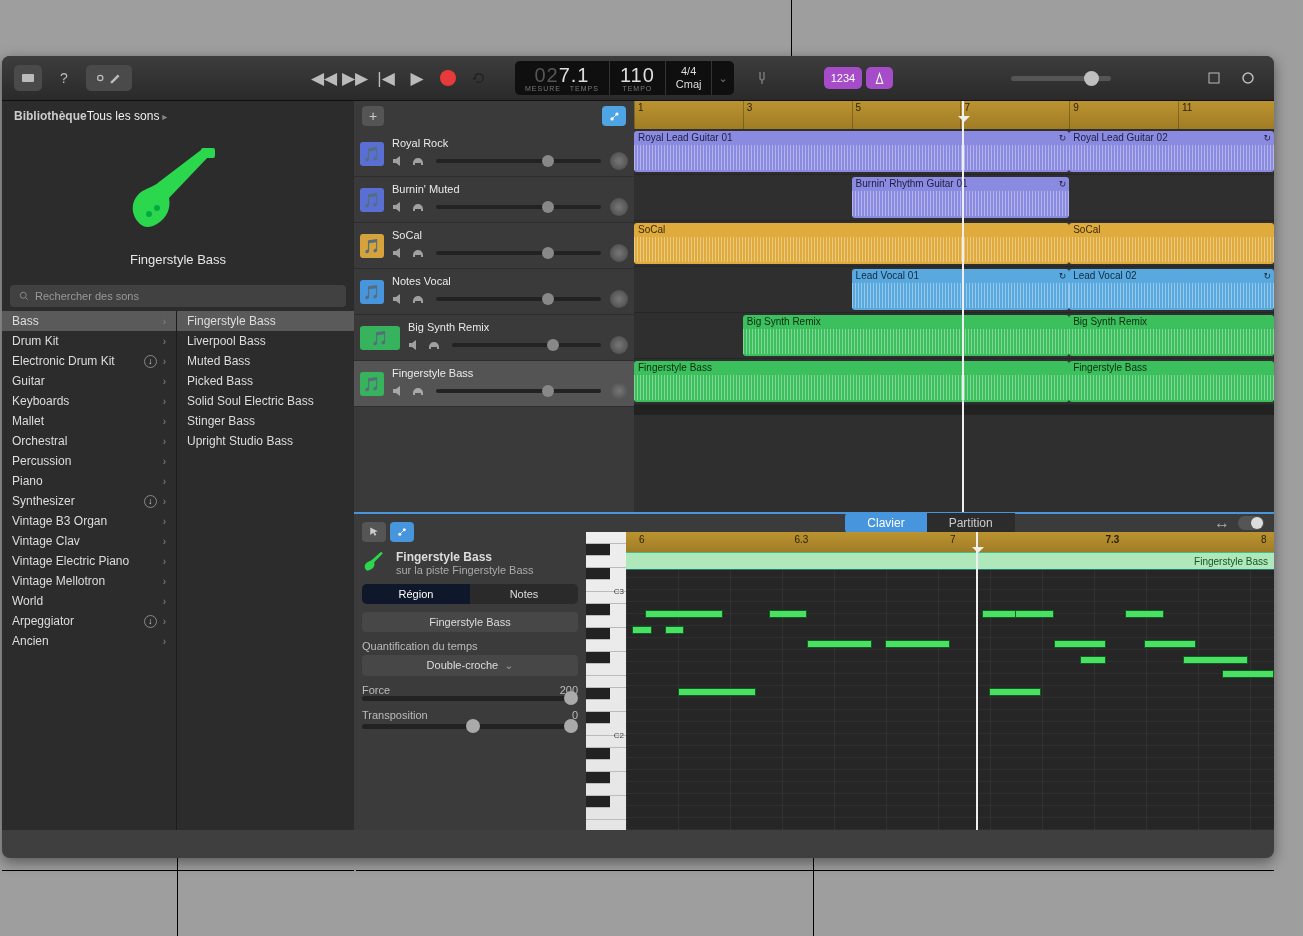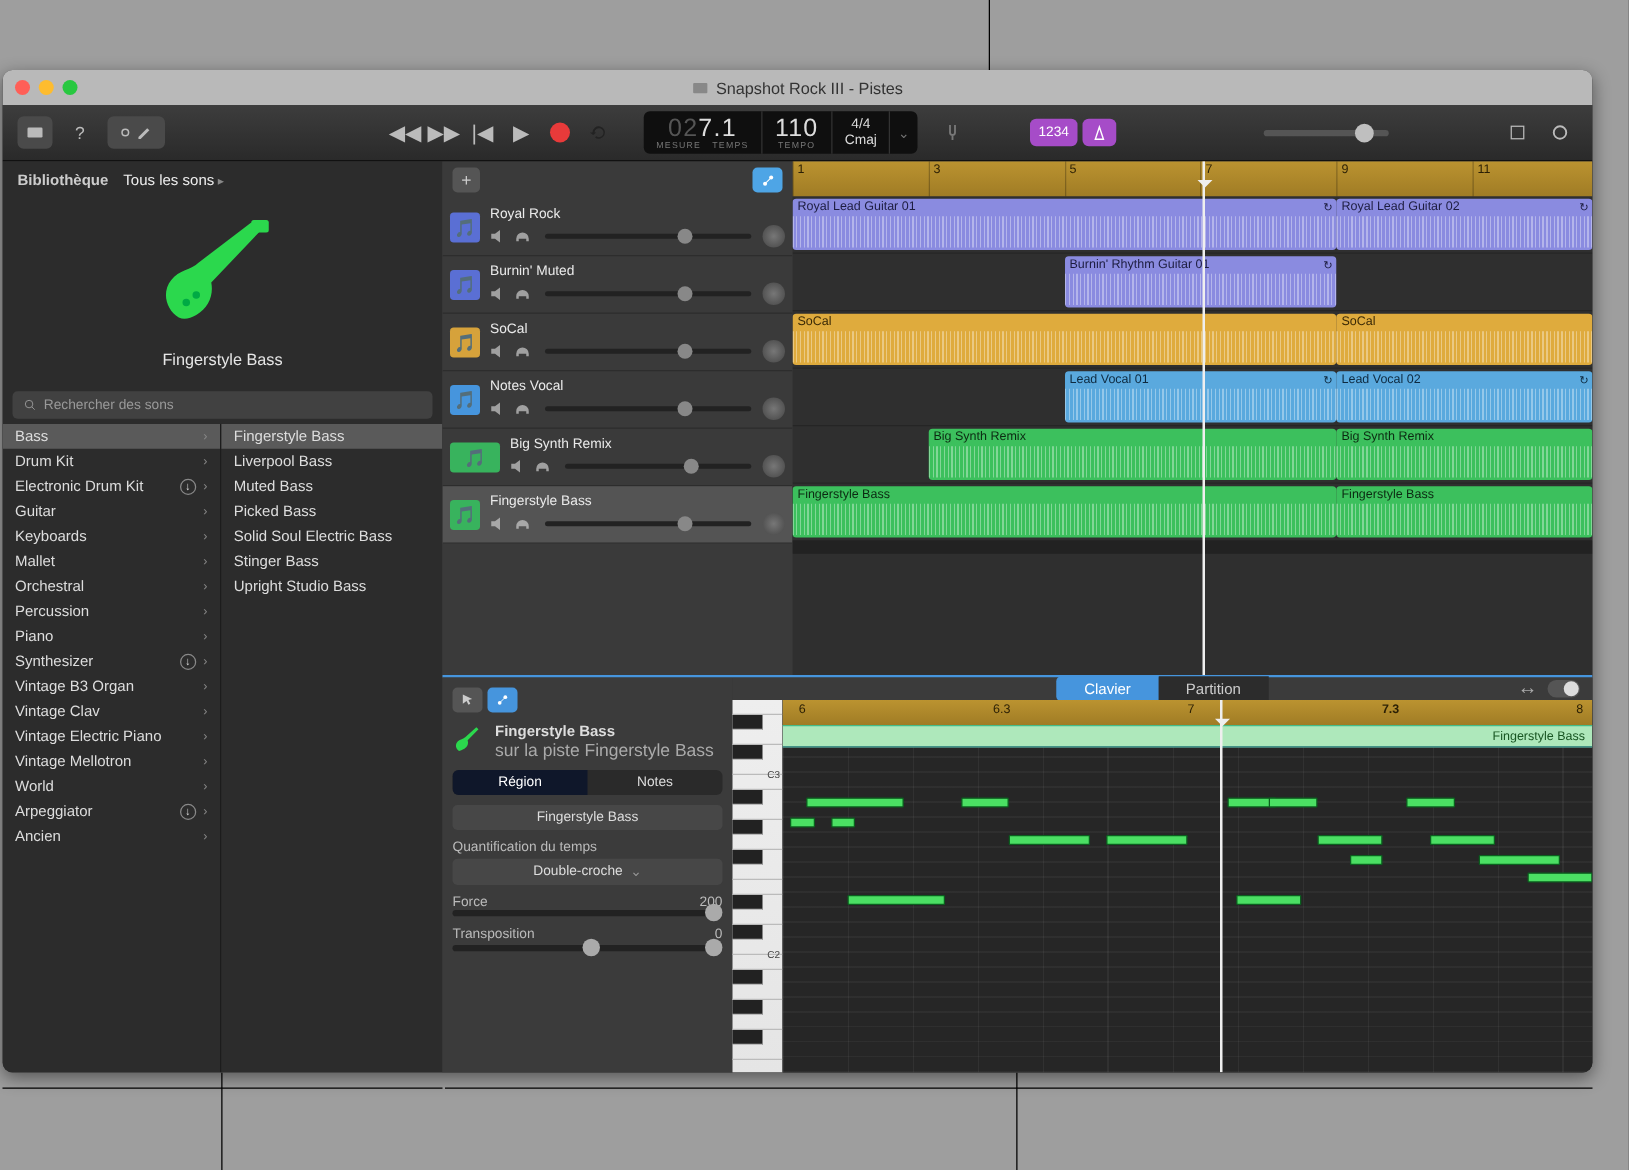--- a/index.html
+++ b/index.html
@@ -34,21 +34,21 @@
 .tags{display:flex;gap:4px;margin-left:40px}
 .tag{height:22px;padding:0 7px;border-radius:5px;background:#a64cc8;color:#fff;font-size:11px;display:flex;align-items:center}
 .tag.m{background:#a64cc8}
 .vol{margin-left:110px;width:100px;height:5px;background:#555;border-radius:3px;position:relative}
 .vol::after{content:"";position:absolute;right:12px;top:-5px;width:15px;height:15px;border-radius:50%;background:#bfbfbf}
 .tool-right{margin-left:auto;display:flex;gap:6px}
 
 
 .body{display:flex;height:calc(100% - 73px)}
 .library{width:352px;background:#2c2c2c;display:flex;flex-direction:column;color:#ccc}
-.lib-head{display:flex;align-items:flex-start;gap:12px;padding:8px 12px;font-size:12px}
+.lib-head{display:flex;align-items:flex-start;gap:0;padding:8px 12px;font-size:12px}
 .lib-head .bt{font-weight:600}
 .lib-head .dd{color:#eee}
 .lib-head .dd::after{content:" ▸";color:#888;font-size:10px}
 .instr-preview{height:150px;display:flex;flex-direction:column;align-items:center;justify-content:center}
 .instr-preview .name{margin-top:6px;font-size:13px;color:#e6e6e6}
 .instr-svg{color:#2bd84d}
 .search{margin:4px 8px;height:22px;background:#414141;border-radius:4px;display:flex;align-items:center;padding:0 8px;color:#999;font-size:11px}
 .search svg{width:12px;height:12px;margin-right:5px;fill:#999}
 .columns{display:flex;flex:1;overflow:hidden;font-size:12px}
 .col{flex:1;overflow-y:auto}
@@ -143,33 +143,20 @@
 <body>
 
 <div class="call vline" style="left:791px;top:0;height:56px"></div>
 <div class="call vline" style="left:177px;top:858px;height:78px"></div>
 <div class="call hline" style="left:2px;top:870px;width:352px"></div>
 <div class="call vline" style="left:813px;top:858px;height:78px"></div>
 <div class="call hline" style="left:356px;top:870px;width:918px"></div>
 
 <div class="window">
 
-  <div class="titlebar">
-    <div class="tl">
-      <span class="r"></span>
-      <span class="y"></span>
-      <span class="g"></span>
-    </div>
-    <div class="titlebar-title">
-      <svg viewBox="0 0 16 16">
-          <rect x="1" y="3" width="14" height="10" rx="1" fill="#888"></rect>
-        </svg>
-      <span>Snapshot Rock III - Pistes</span>
-    </div>
-  </div>
 
   <div class="toolbar">
     <div class="t-btn">
         <svg viewBox="0 0 16 16">
           <rect x="2" y="4" width="12" height="8" rx="1"></rect>
         </svg>
       </div>
     <div class="t-btn" style="background:transparent">?</div>
     <div class="pill">
       <svg viewBox="0 0 16 16" width="14" height="14">
@@ -555,21 +542,21 @@
                   <path d="M6 10l4-4" stroke="#fff"></path>
                 </svg>
               </div>
           </div>
           <div class="ed-title">
             <svg class="gtr" viewBox="0 0 30 30">
                 <path d="M6 24c-3-2-4-6-1-9 2-2 5-2 7-4l10-9 2 2-10 10c1 3 0 6-3 8-2 1-4 2-5 2z" fill="#2bd84d"></path>
               </svg>
             <div>
               <div style="font-size:12px;font-weight:600">Fingerstyle Bass</div>
-              <div style="font-size:14px;color:#aaa">sur la piste Fingerstyle Bass</div>
+              <div style="font-size:11px;color:#aaa">sur la piste Fingerstyle Bass</div>
             </div>
           </div>
           <div class="seg">
             <div class="on">Région</div>
             <div>Notes</div>
           </div>
           <div class="field">Fingerstyle Bass</div>
           <div>
             <div style="color:#bbb;margin-bottom:3px">Quantification du temps</div>
             <div class="field" style="display:flex;justify-content:center;gap:6px">

